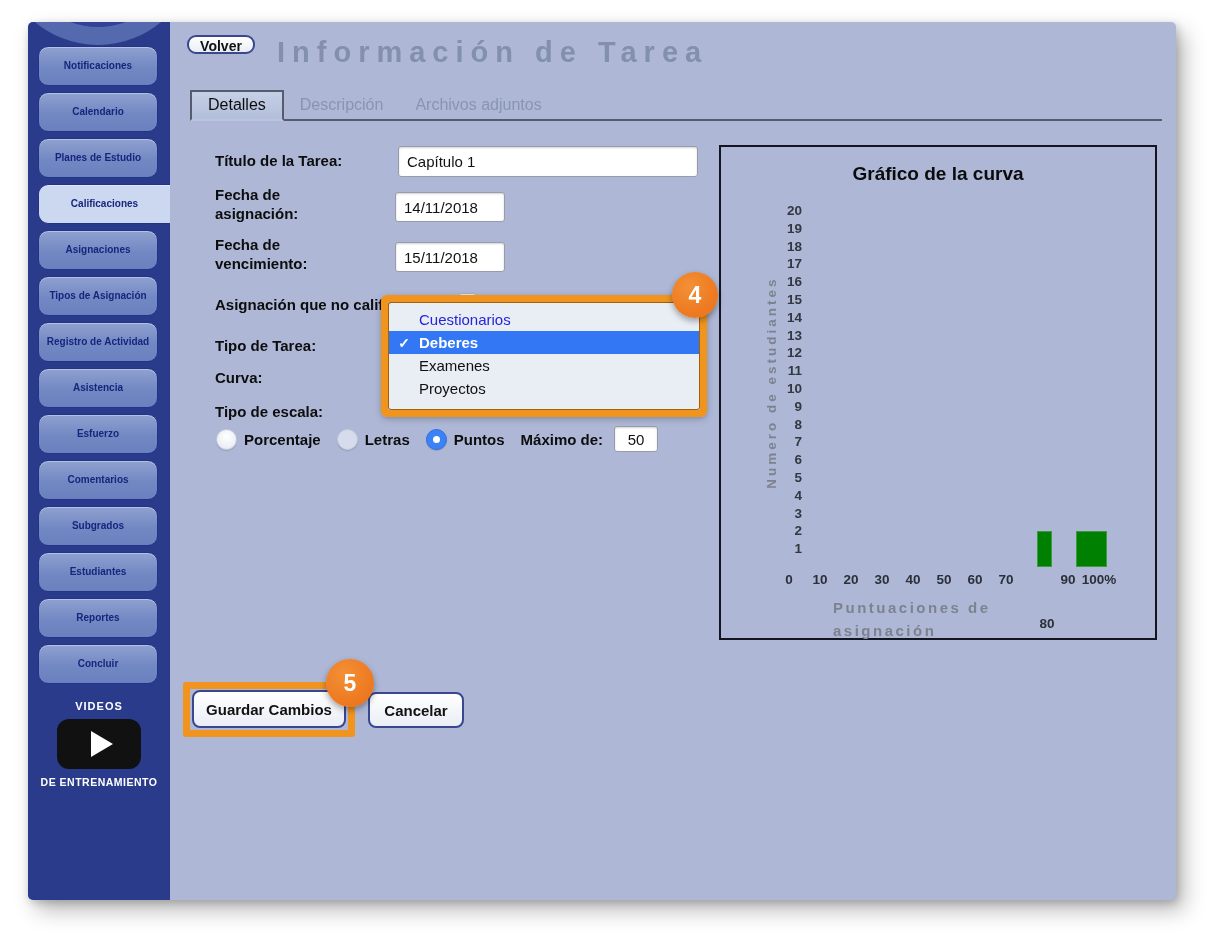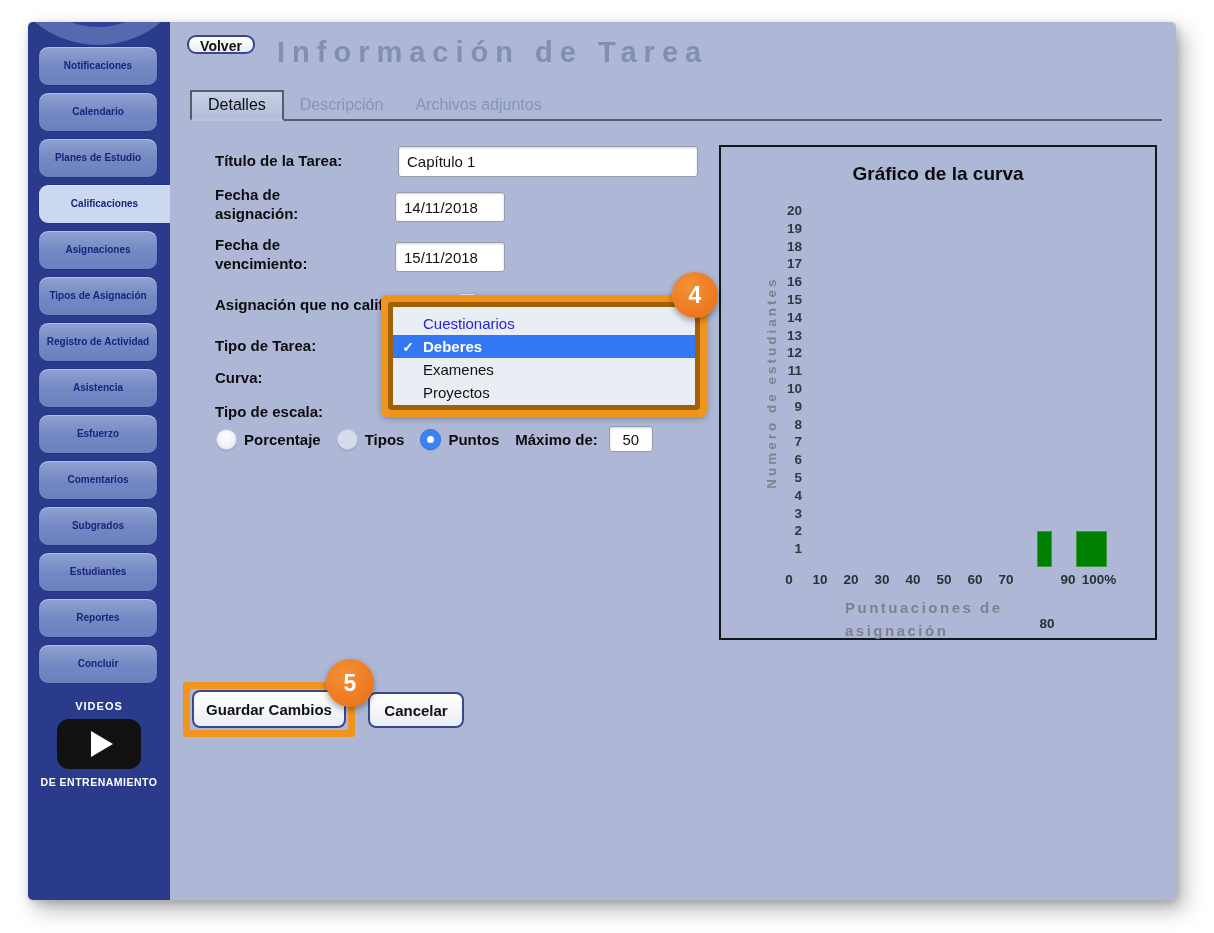--- a/index.html
+++ b/index.html
@@ -39,41 +39,41 @@
          border:1px solid #c3cadb;box-sizing:border-box;flex-shrink:0;cursor:pointer;box-shadow:0 1px 1px rgba(0,0,0,.15);}
   .radio.dim{background:#d6dcec;}
   .radio.on{background:#3b82f7;border-color:#2f6fe0;position:relative;}
   .radio.on::after{content:"";position:absolute;left:6px;top:6px;width:7px;height:7px;border-radius:50%;background:#ffffff;}
   .radio-label{font-size:15px;font-weight:bold;color:#0d0d0d;margin-right:9px;white-space:nowrap;}
   .max-input{position:relative;width:44px;height:26px;text-align:center;padding:0;}
   .checkbox{position:absolute;left:288px;top:271px;width:17px;height:17px;background:#e3e7f0;border:1px solid #a9b1c3;border-radius:4px;z-index:1;cursor:pointer;}
   
   .dd-frame{position:absolute;left:211px;top:273px;width:326px;height:122px;box-sizing:border-box;
             border:7px solid #f0941e;border-radius:6px;z-index:5;box-shadow:0 2px 6px rgba(0,0,0,.25);}
-  .dd-pop{position:absolute;inset:0;background:#e9edf4;border:5px solid #a16207;border-radius:3px;padding:5px 0;box-sizing:border-box;}
+  .dd-pop{position:absolute;inset:0;background:#e9edf4;border:1px solid #a16207;border-radius:3px;padding:5px 0;box-sizing:border-box;}
   .dd-row{height:23px;display:flex;align-items:center;font-size:15px;color:#111;cursor:pointer;}
   .dd-check{width:30px;text-align:center;font-size:14px;flex-shrink:0;}
   .dd-row.sel{background:#3377f5;color:#ffffff;font-weight:bold;}
   
   .badge{position:absolute;width:46px;height:46px;border-radius:50%;background:radial-gradient(circle at 38% 32%,#f39036,#ee7b22 60%,#e76f15);
          color:#ffffff;font-size:23px;font-weight:bold;display:flex;align-items:center;justify-content:center;
          box-shadow:0 3px 6px rgba(0,0,0,.35);z-index:6;}
   .badge4{left:502px;top:250px;}
   .badge5{left:156px;top:637px;width:48px;height:48px;}
   .save-frame{position:absolute;left:13px;top:660px;width:172px;height:55px;box-sizing:border-box;border:7px solid #f0941e;border-radius:3px;z-index:4;}
   .save-btn{position:absolute;left:22px;top:668px;width:154px;height:38px;z-index:5;border-radius:8px;}
   .cancel-btn{position:absolute;left:198px;top:670px;width:96px;height:36px;border-radius:8px;}
   
   .chart-panel{position:absolute;left:549px;top:123px;width:438px;height:495px;border:2px solid #15151f;box-sizing:border-box;}
   .chart-title{position:absolute;left:0;right:0;top:16px;text-align:center;font-size:19px;font-weight:bold;color:#0b0b0b;}
   .ytick{position:absolute;width:34px;text-align:right;font-size:13.5px;font-weight:bold;color:#33373f;}
   .xtick{position:absolute;top:425px;transform:translateX(-50%);font-size:13.5px;font-weight:bold;color:#2b2f38;white-space:nowrap;}
   .ylab{position:absolute;left:-60px;top:228px;width:220px;text-align:center;transform:rotate(-90deg);
         font-size:13.5px;font-weight:bold;letter-spacing:3px;color:#7d828f;}
-  .xlab{position:absolute;left:124px;top:450px;width:250px;font-size:15px;font-weight:bold;letter-spacing:2.5px;color:#7d828f;line-height:1.5;}
+  .xlab{position:absolute;left:112px;top:450px;width:250px;font-size:15px;font-weight:bold;letter-spacing:2.5px;color:#7d828f;line-height:1.5;}
   .bar{position:absolute;background:#008000;border:1px solid #3f9a3f;box-sizing:border-box;}
 </style>
 </head>
 <body>
 
 <div class="app">
 
   <div class="sidebar">
     <div class="logo-ring"></div>
 
@@ -120,21 +120,21 @@
     <input class="tinput" style="left: 225px; top: 220px; width: 110px; height: 30px;" value="15/11/2018">
 
     <div class="flabel" style="left:45px;top:274px;white-space:nowrap;">Asignación que no califica:</div>
     <div class="checkbox"></div>
 
     <div class="flabel" style="left:45px;top:315px;">Tipo de Tarea:</div>
     <div class="flabel" style="left:45px;top:347px;">Curva:</div>
     <div class="flabel" style="left:45px;top:381px;">Tipo de escala:</div>
 
     <div class="scale-row">
-      <div style="display:contents;"><span class="radio"></span><span class="radio-label">Porcentaje</span><span class="radio dim"></span><span class="radio-label">Tipos</span><span class="radio on"></span><span class="radio-label">Puntos</span></div>
+      <div style="display:contents;"><span class="radio"></span><span class="radio-label">Porcentaje</span><span class="radio dim"></span><span class="radio-label">Letras</span><span class="radio on"></span><span class="radio-label">Puntos</span></div>
       <span class="radio-label" style="margin-right:4px;">Máximo de:</span>
       <input class="tinput max-input" value="50" style="">
     </div>
 
     <div class="dd-frame">
       <div class="dd-pop">
           <div class="dd-row">
             <span class="dd-check"></span>
             <span style="color: rgb(37, 37, 221);">Cuestionarios</span>
           </div>

